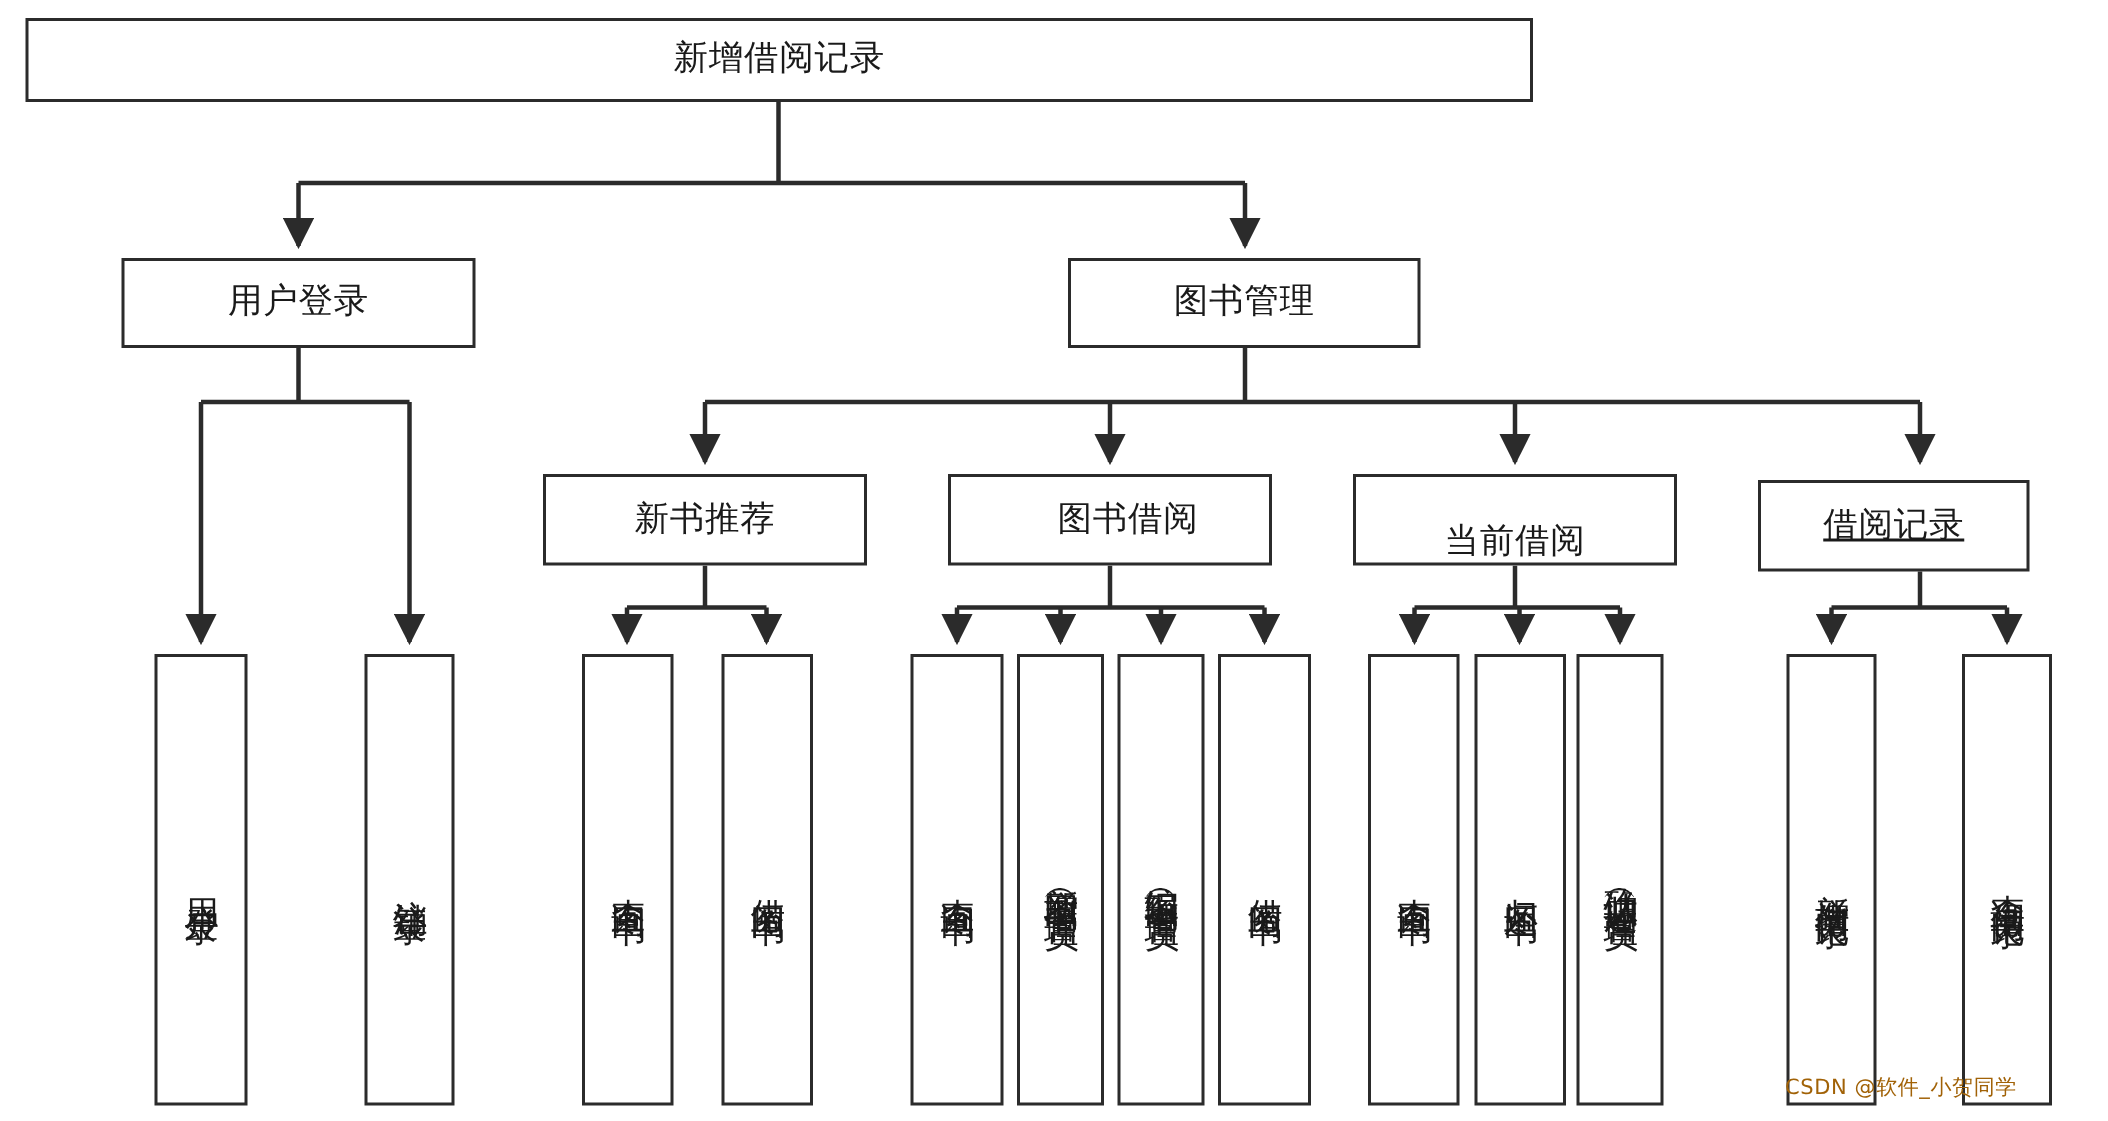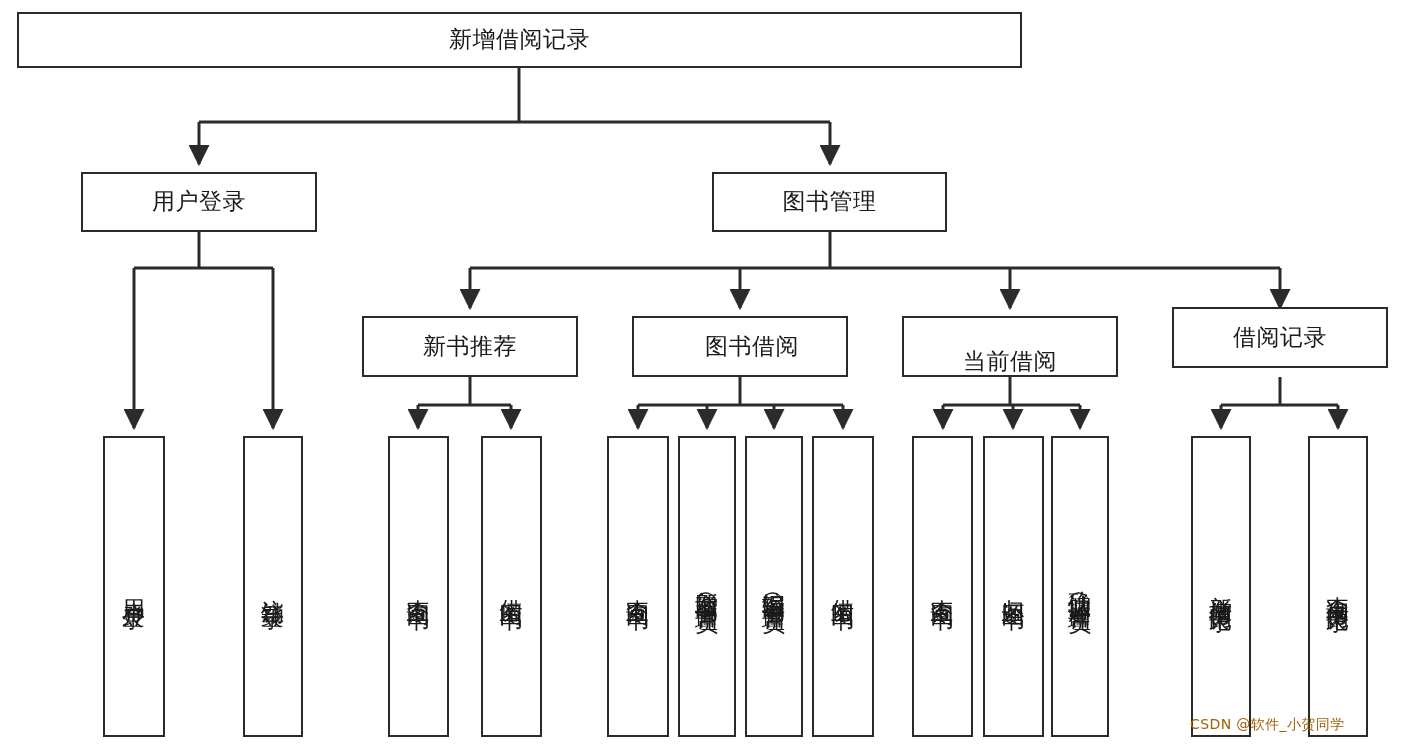--- a/index.html
+++ b/index.html
@@ -135,21 +135,21 @@
 
   <div class="node horiz" id="n-l2-1" style="left: 712px; top: 172px; width: 235px; height: 60px;">
     <span class="label">图书管理</span>
   </div>
   <div class="node horiz" id="n-l3-1" style="left: 632px; top: 316px; width: 216px; height: 61px; padding-left: 24px;">
     <span class="label">图书借阅</span>
   </div>
   <div class="node horiz" id="n-l3-2" style="left: 902px; top: 316px; width: 216px; height: 61px; align-items: flex-end;">
     <span class="label">当前借阅</span>
   </div>
-  <div class="node horiz" id="n-l3-3" style="left: 1172px; top: 307px; width: 216px; height: 61px;">
+  <div class="node horiz" id="n-l3-3" style="left: 1172px; top: 320px; width: 181px; height: 61px; text-decoration: underline;">
     <span class="label">借阅记录</span>
   </div>
 
   <div class="node vert" id="n-leaf-0" style="left: 103px; top: 436px; width: 62px; height: 301px;">
     <span class="label">用户登录</span>
   </div>
   <div class="node vert" id="n-leaf-1" style="left: 243px; top: 436px; width: 60px; height: 301px;">
     <span class="label">注销登录</span>
   </div>
   <div class="node vert" id="n-leaf-2" style="left: 388px; top: 436px; width: 61px; height: 301px;">

